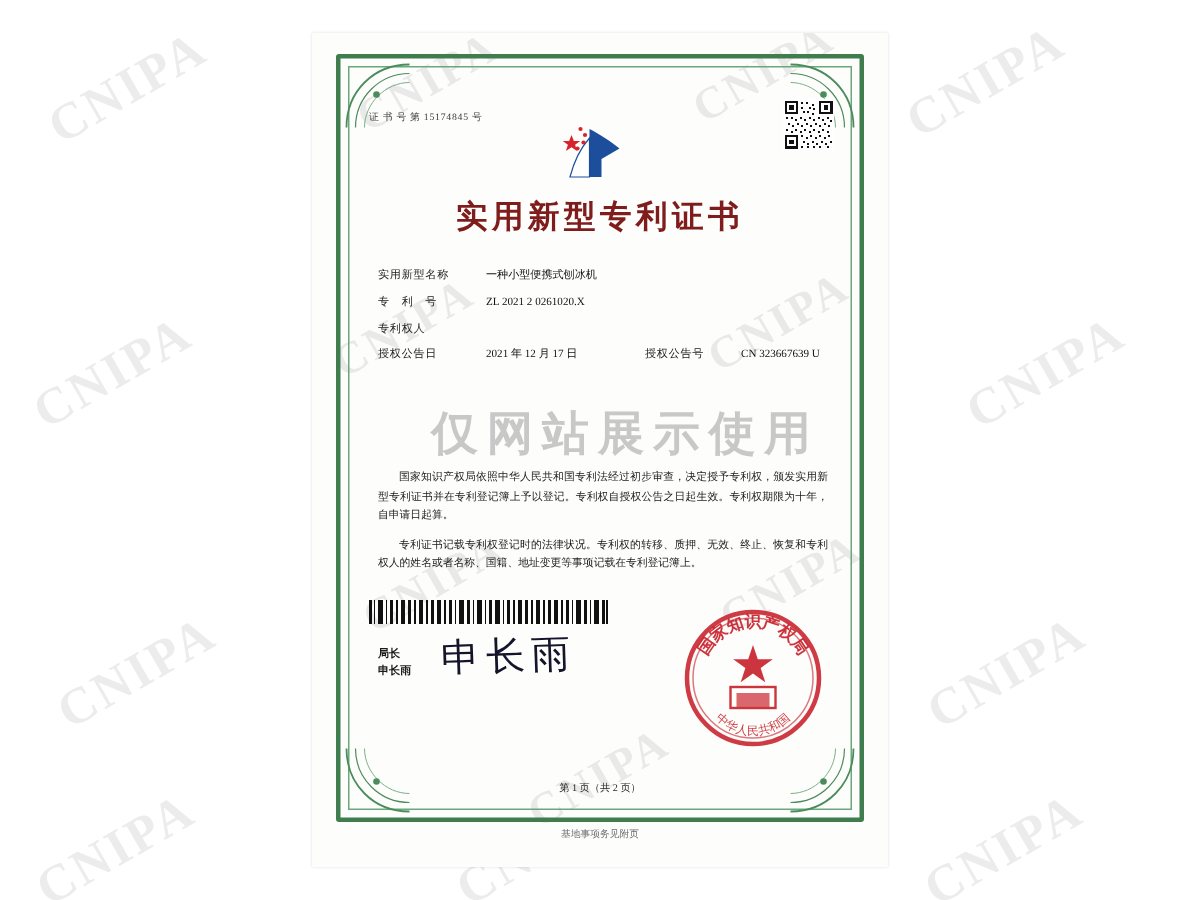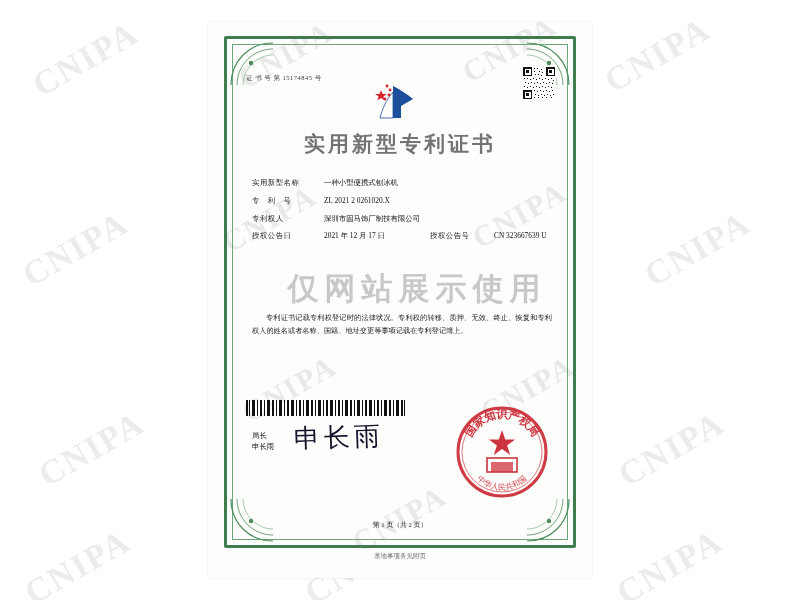--- a/index.html
+++ b/index.html
@@ -104,21 +104,21 @@
   .title {
     position: absolute;
     left: 0;
     right: 0;
     top: 108px;
     text-align: center;
     font-family: "Liberation Serif", serif;
     font-weight: bold;
     font-size: 21px;
     letter-spacing: 3px;
-    color: #737373;
+    color: #7f1d1d;
   }
 
   .fields {
     position: absolute;
     left: 44px;
     top: 156px;
     width: 300px;
     font-family: "Liberation Serif", serif;
     font-size: 7.4px;
     color: #1c1c1c;
@@ -173,20 +173,21 @@
   }
 
   .sign-block {
     position: absolute;
     left: 44px;
     top: 408px;
     font-family: "Liberation Serif", serif;
     font-size: 7.4px;
     color: #1a1a1a;
     line-height: 1.5;
+    font-weight: bold;
   }
   .signature {
     position: absolute;
     left: 86px;
     top: 398px;
     font-family: "Liberation Serif", serif;
     font-size: 26px;
     color: #14142b;
     letter-spacing: 4px;
     transform: rotate(-2deg);
@@ -394,31 +395,31 @@
       <div class="field-row">
         <div class="field-label">实用新型名称</div>
         <div class="field-value">一种小型便携式刨冰机</div>
       </div>
       <div class="field-row">
         <div class="field-label spread">专　利　号</div>
         <div class="field-value">ZL 2021 2 0261020.X</div>
       </div>
       <div class="field-row">
         <div class="field-label spread">专利权人</div>
-        <div class="field-value">深圳市固马饰厂制技有限公司</div>
       </div>
       <div class="field-row two">
         <div class="field-label">授权公告日</div>
         <div class="field-value">2021 年 12 月 17 日</div>
         <div class="field-label2">授权公告号</div>
         <div class="field-value">CN 323667639 U</div>
       </div>
     </div>
 
     <div class="body-text">
+      <p>国家知识产权局依照中华人民共和国专利法经过初步审查，决定授予专利权，颁发实用新型专利证书并在专利登记簿上予以登记。专利权自授权公告之日起生效。专利权期限为十年，自申请日起算。</p>
       <p>专利证书记载专利权登记时的法律状况。专利权的转移、质押、无效、终止、恢复和专利权人的姓名或者名称、国籍、地址变更等事项记载在专利登记簿上。</p>
     </div>
 
     <div class="barcode">
       <svg width="160" height="16" viewBox="0 0 160 16" shape-rendering="crispEdges">
         <g fill="#111111">
           <rect x="0" y="0" width="2" height="16"></rect>
             <rect x="3" y="0" width="1" height="16"></rect>
           <rect x="6" y="0" width="3" height="16"></rect>
             <rect x="11" y="0" width="1" height="16"></rect>

